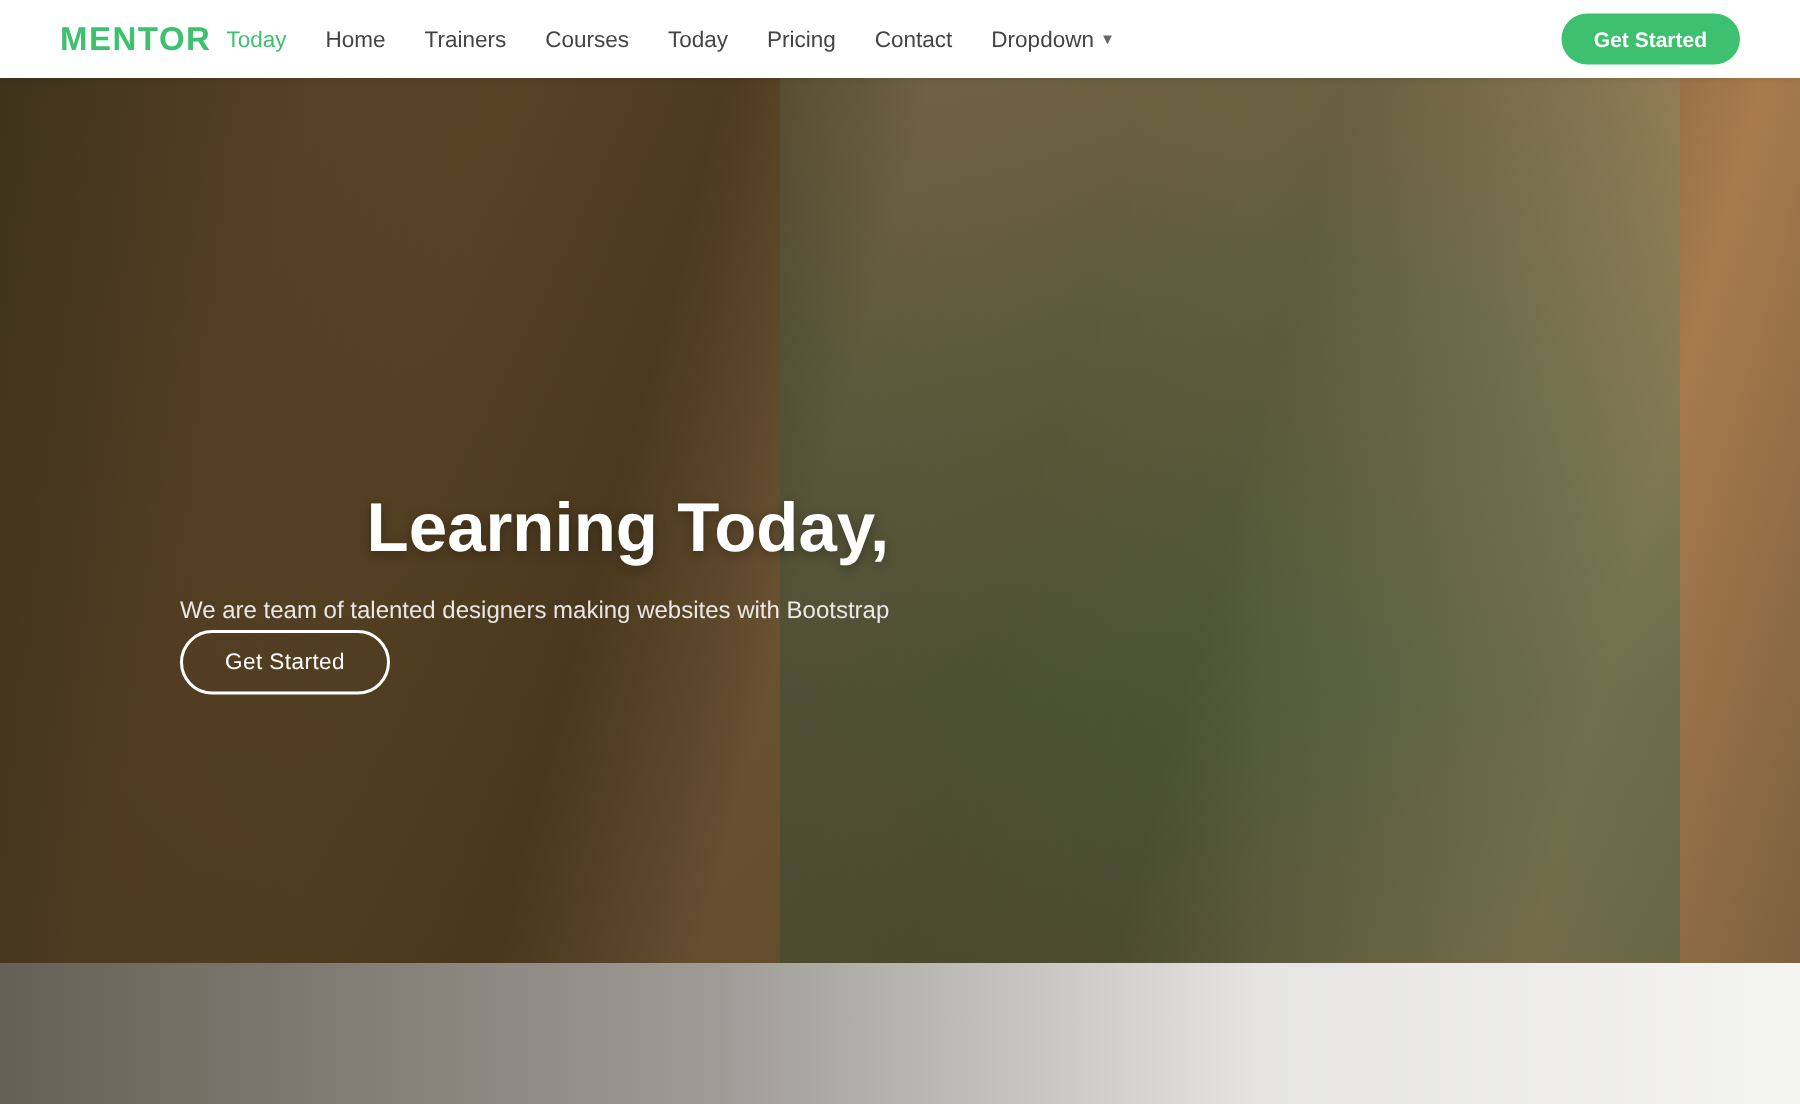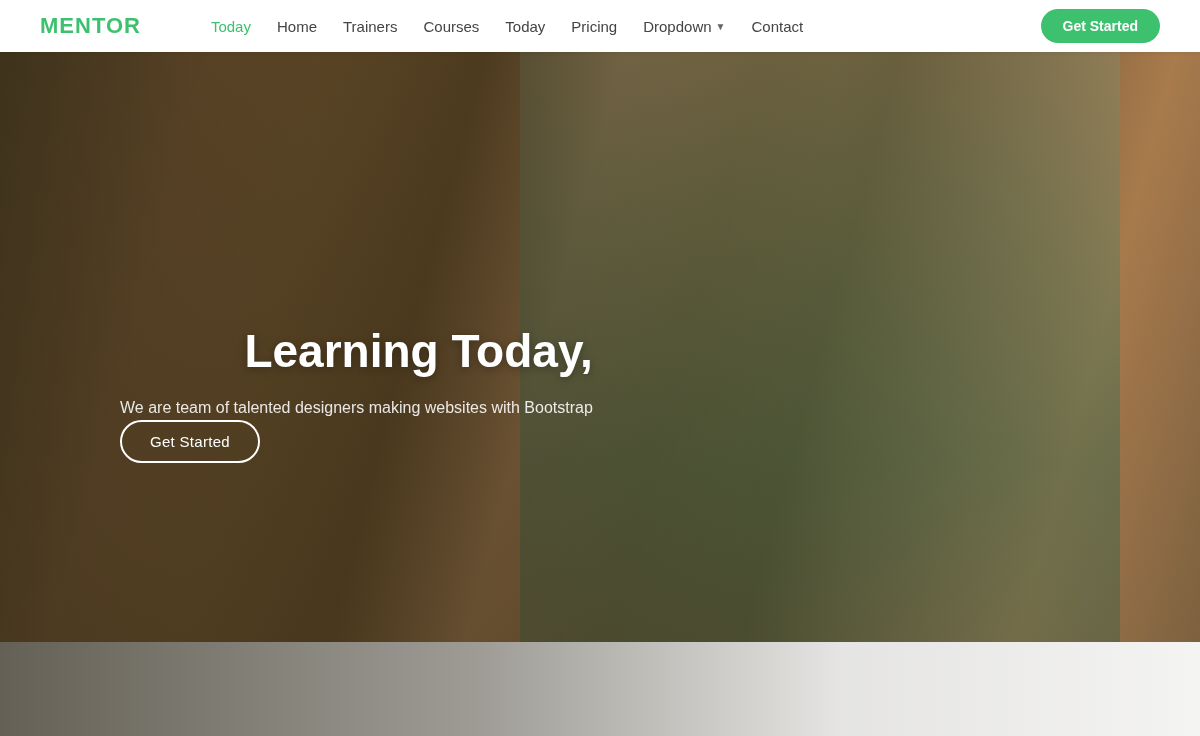--- a/index.html
+++ b/index.html
@@ -30,21 +30,20 @@
       z-index: 100;
       box-shadow: 0 1px 4px rgba(0,0,0,0.07);
     }
 
     .navbar-brand {
       font-size: 22px;
       font-weight: 800;
       color: #3ec16e;
       letter-spacing: 1px;
       text-transform: uppercase;
-      margin-right: 60px;
       text-decoration: none;
     }
 
     .navbar-nav {
       display: flex;
       align-items: center;
       list-style: none;
       gap: 6px;
       flex: 1;
     }
@@ -233,27 +232,27 @@
     <li class="nav-item">
       <a class="nav-link">Courses</a>
     </li>
     <li class="nav-item">
       <a class="nav-link">Today</a>
     </li>
     <li class="nav-item">
       <a class="nav-link">Pricing</a>
     </li>
     <li class="nav-item">
+      <a class="nav-link">Contact</a>
+    </li>
+    <li class="nav-item">
       <a class="nav-link dropdown-toggle">
         <span>Dropdown</span>
         <span class="dropdown-arrow">▼</span>
       </a>
-    </li>
-    <li class="nav-item">
-      <a class="nav-link">Contact</a>
     </li>
   </ul>
 
   <div class="navbar-cta">
     <button class="btn-get-started-nav">Get Started</button>
   </div>
 </nav>
 
 <section class="hero">
   <div class="hero-image-sim"></div>

